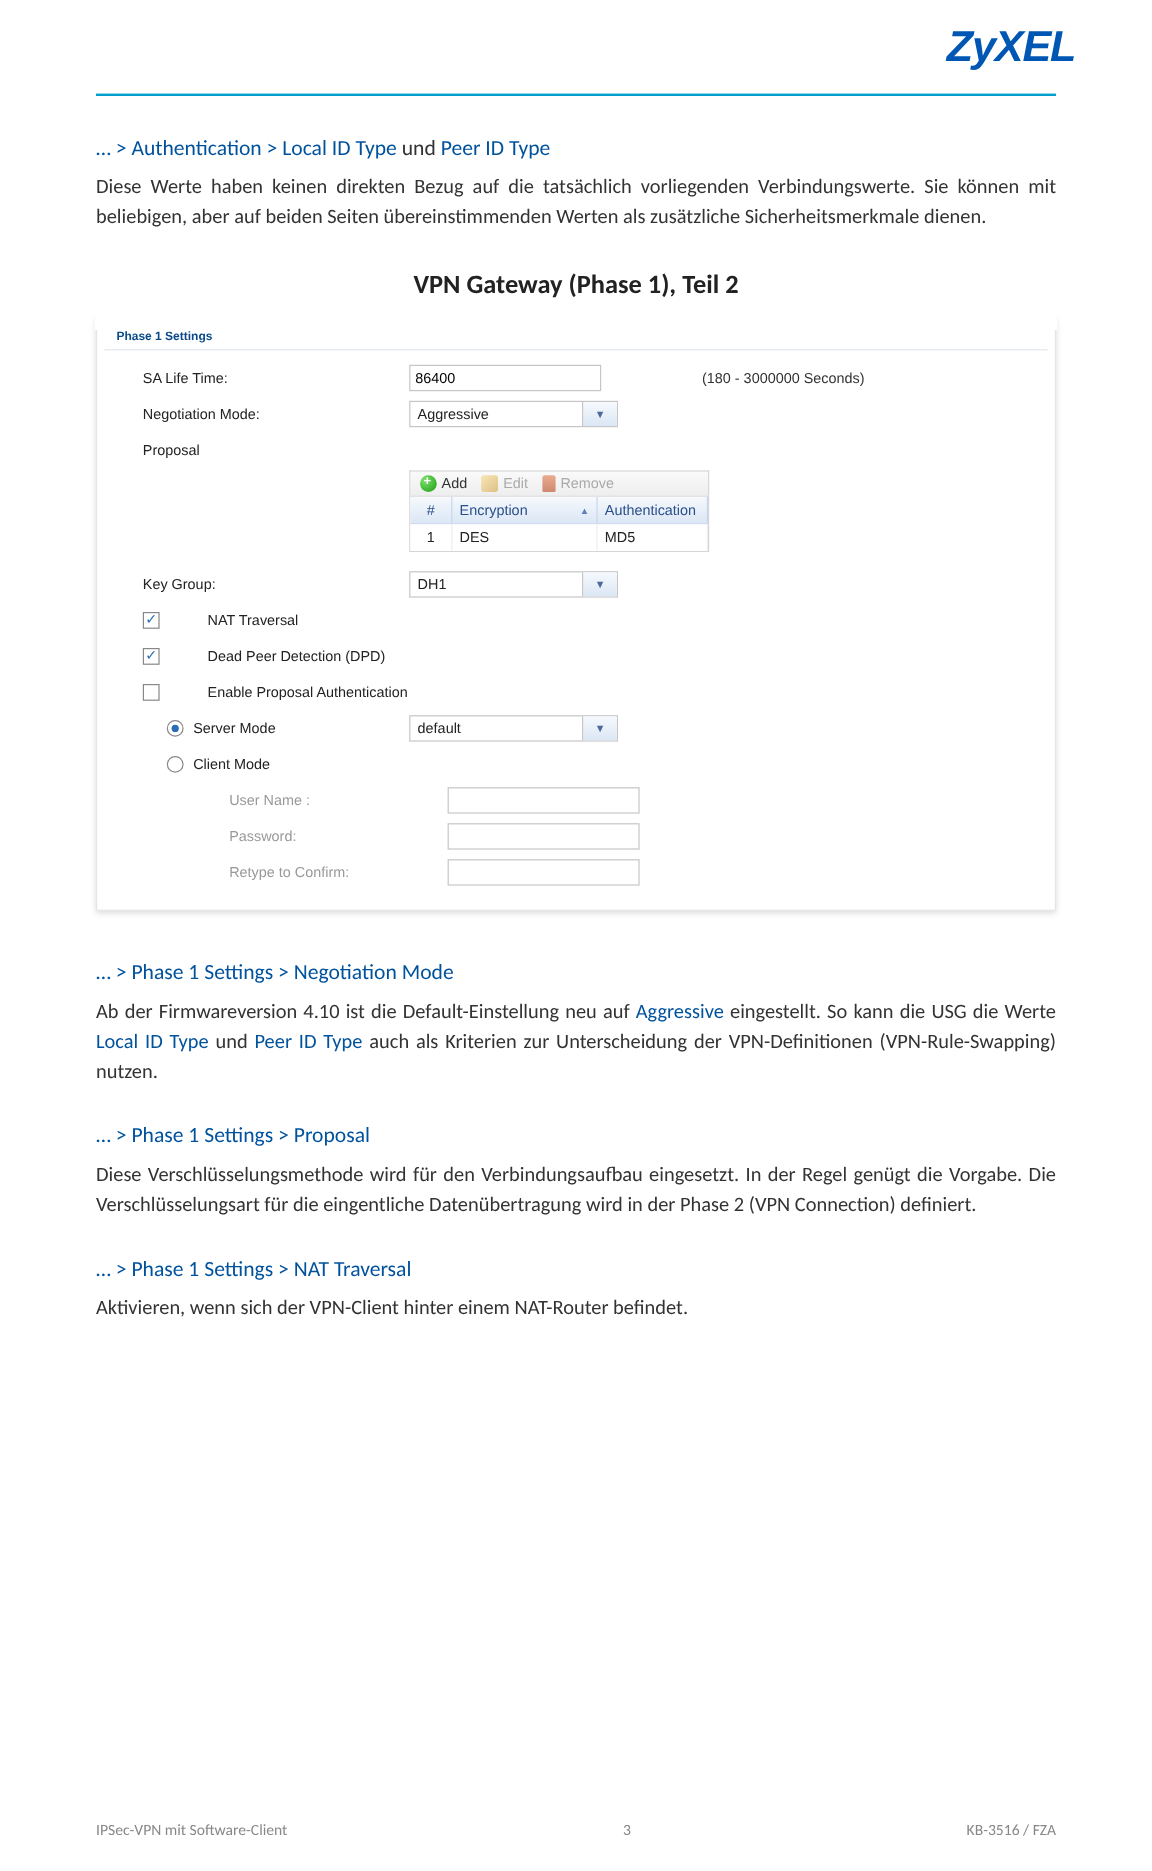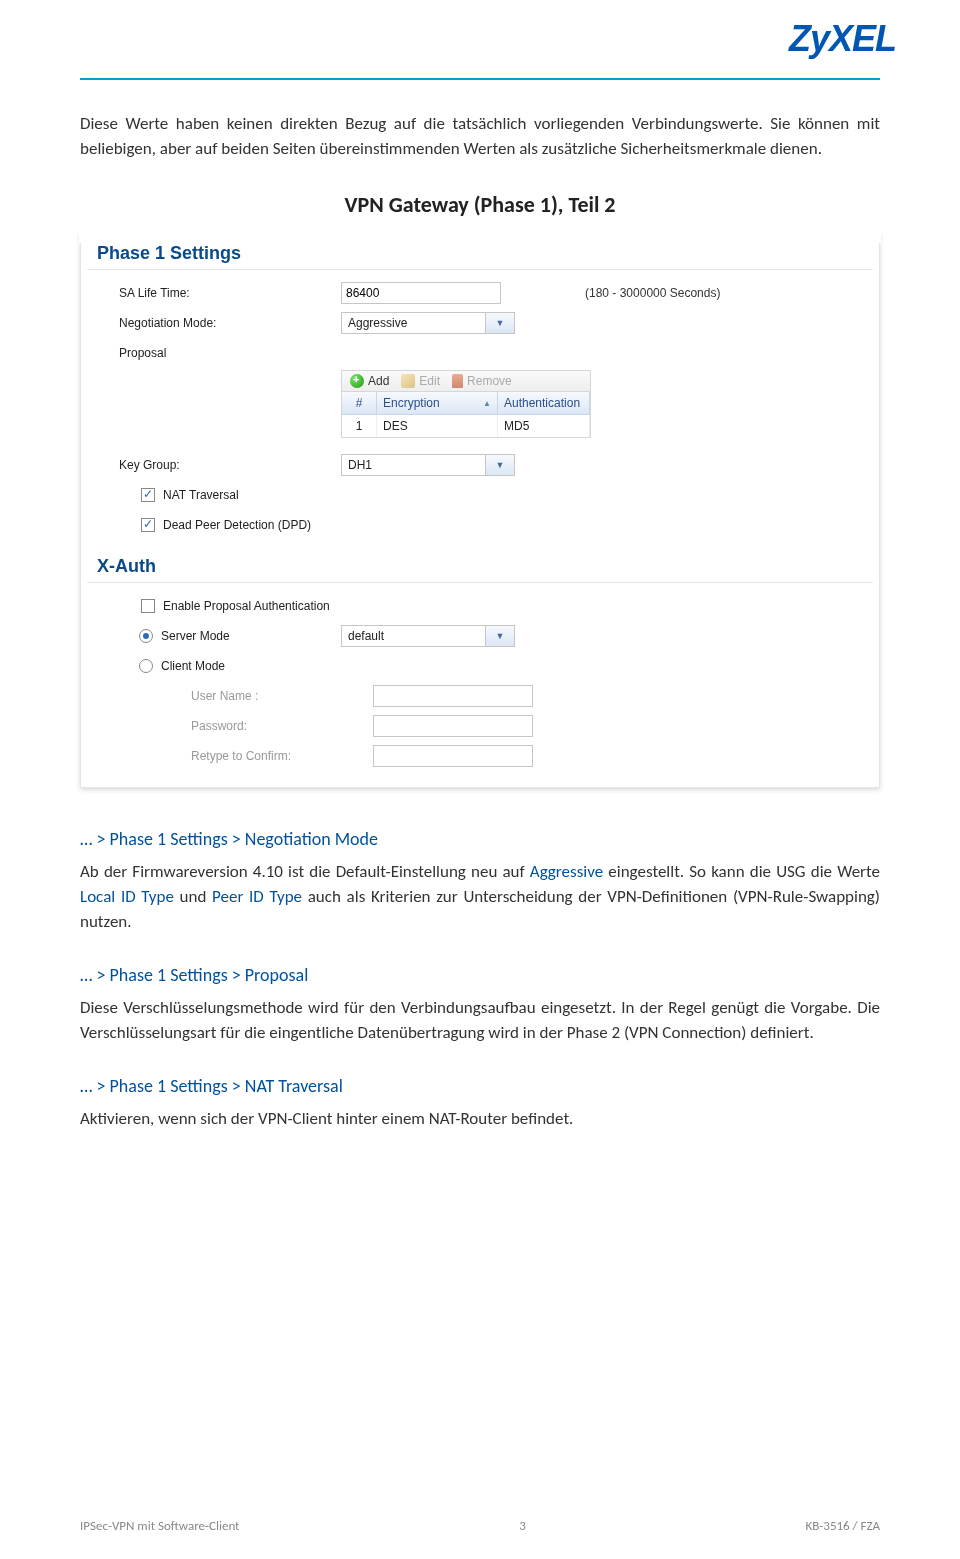--- a/index.html
+++ b/index.html
@@ -67,21 +67,21 @@
     height: 14px;
     background: #fff;
     position: absolute;
     top: -4px;
     left: -2px;
     right: -2px;
   }
   .panel-header {
     color: #0a4a8a;
     font-weight: bold;
-    font-size: 18px;
+    font-size: 10px;
     padding: 10px 10px 5px 10px;
     border-bottom: 1px solid #e0e6ee;
     margin: 0 6px 8px 6px;
     font-family: Tahoma, Verdana, Arial, sans-serif;
   }
   .form-area {
     font-family: Tahoma, Arial, sans-serif;
     font-size: 12px;
     color: #222;
   }
@@ -215,41 +215,44 @@
     vertical-align: middle;
   }
   .radio:checked::after {
     content: '';
     position: absolute;
     top: 3px; left: 3px;
     width: 6px; height: 6px;
     background: #2a6db5;
     border-radius: 50%;
   }
-  .chk-row { padding-left: 60px; }
+  .chk-row { padding-left: 38px; gap: 32px; }
   .radio-row { padding-left: 58px; }
   .footer {
     position: absolute;
     bottom: 26px;
     left: 80px;
     right: 80px;
     display: flex;
     justify-content: space-between;
     font-size: 13px;
     color: #888;
     font-family: Calibri, sans-serif;
   }
 </style>
 </head>
 <body>
 
 <div class="page">
   <div class="logo">ZyXEL</div>
   <hr class="top-rule">
 
+  <div class="breadcrumb">
+    <span>… &gt; Authentication &gt; Local ID Type</span><span style="color:#333"> und </span><span>Peer ID Type</span>
+  </div>
   <div class="bodytext">
     <p>Diese Werte haben keinen direkten Bezug auf die tatsächlich vorliegenden Verbindungswerte. Sie können mit beliebigen, aber auf beiden Seiten übereinstimmenden Werten als zusätzliche Sicherheitsmerkmale dienen.</p>
   </div>
 
   <h2 class="section">VPN Gateway (Phase 1), Teil 2</h2>
 
   <div class="shot-wrap">
     <div class="torn"></div>
 
     <div class="panel-header">Phase 1 Settings</div>
@@ -326,21 +329,20 @@
 
       <div class="row chk-row">
         <input type="checkbox" class="chk" checked="" style="">
         <span>NAT Traversal</span>
       </div>
       <div class="row chk-row">
         <input type="checkbox" class="chk" checked="" style="">
         <span>Dead Peer Detection (DPD)</span>
       </div>
 
-      <div class="panel-header" style="margin-top:6px">X-Auth</div>
 
       <div class="row chk-row">
         <input type="checkbox" class="chk" style="">
         <span>Enable Proposal Authentication</span>
       </div>
 
       <div class="row radio-row">
         <div style="width:202px; display:flex; align-items:center;">
           <input type="radio" class="radio" checked="" style="">
           <span>Server Mode</span>

